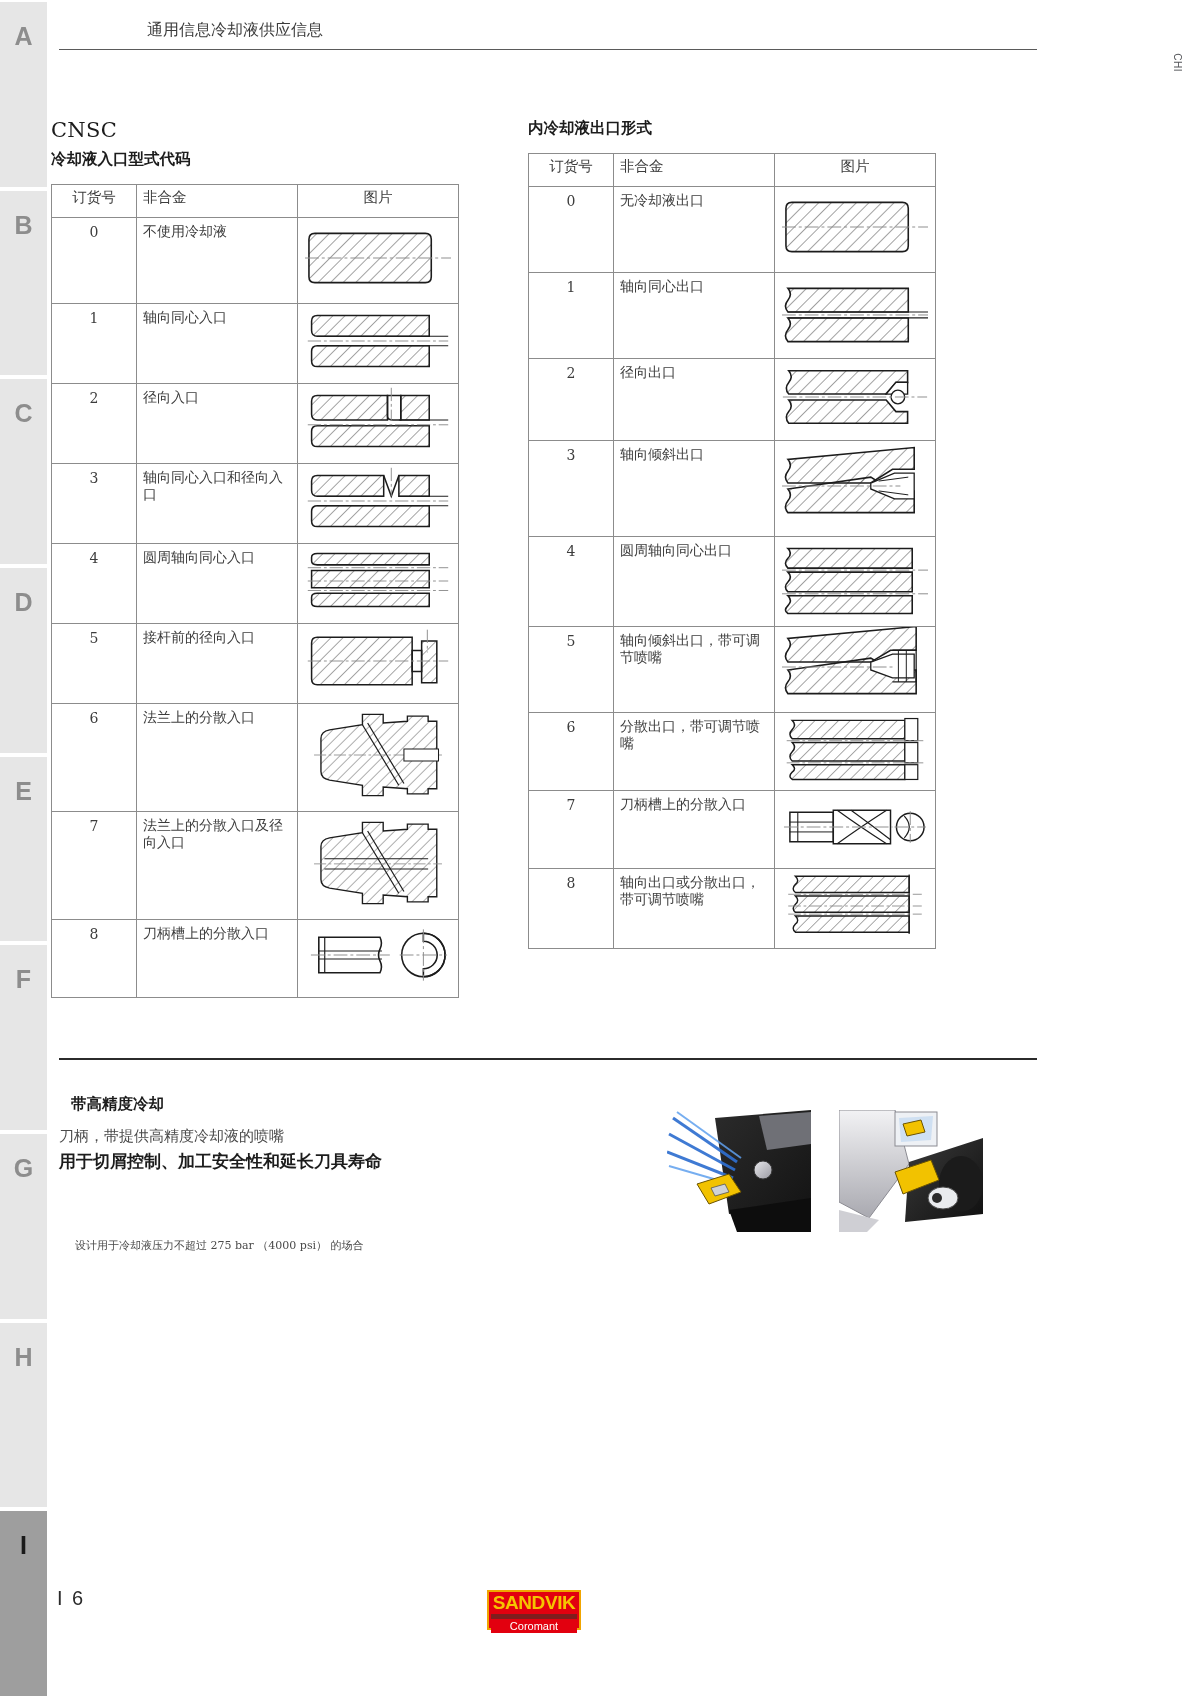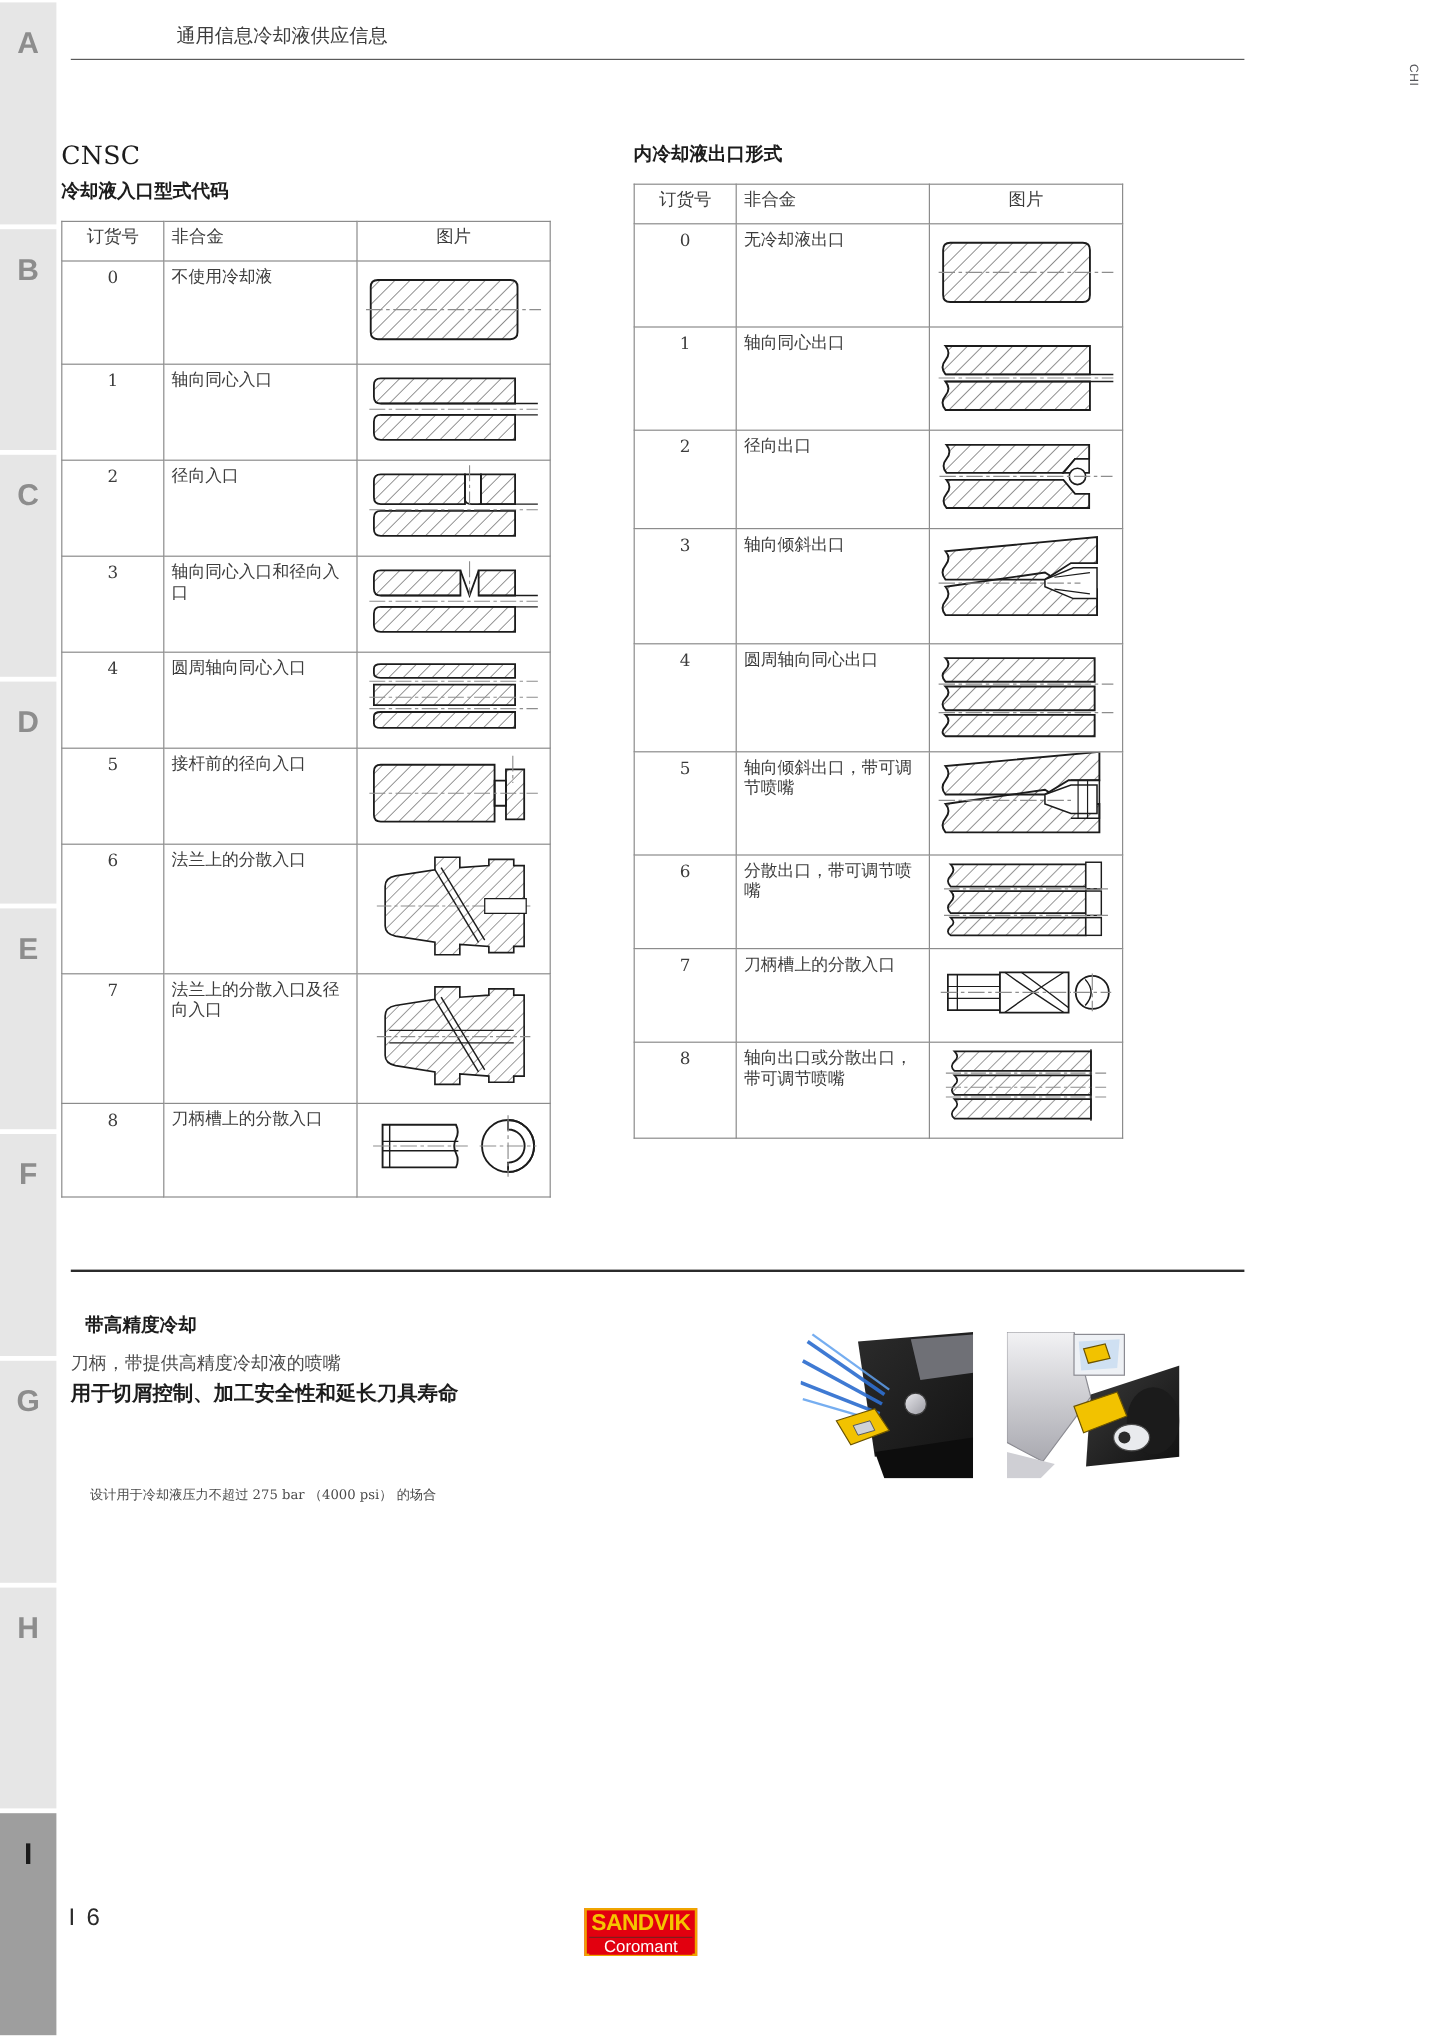--- a/index.html
+++ b/index.html
@@ -242,23 +242,23 @@
     color: #f5c400;
     font-size: 19px;
     font-weight: bold;
     letter-spacing: -0.4px;
     line-height: 20px;
     padding-top: 1px;
   }
   .logo .sub {
     background: #e2000f;
     color: #ffffff;
-    font-size: 14px;
+    font-size: 11px;
     line-height: 14px;
-    border-top: 1px solid #7f1d1d;
+    border-top: 5px solid #7f1d1d;
     margin: 1px 2px 0 2px;
   }
 </style>
 </head>
 <body>
 
 <div class="page">
 
   <div class="tab-rail" id="tabRail">
       <div class="tab" style="top: 2px; height: 184.667px;">

